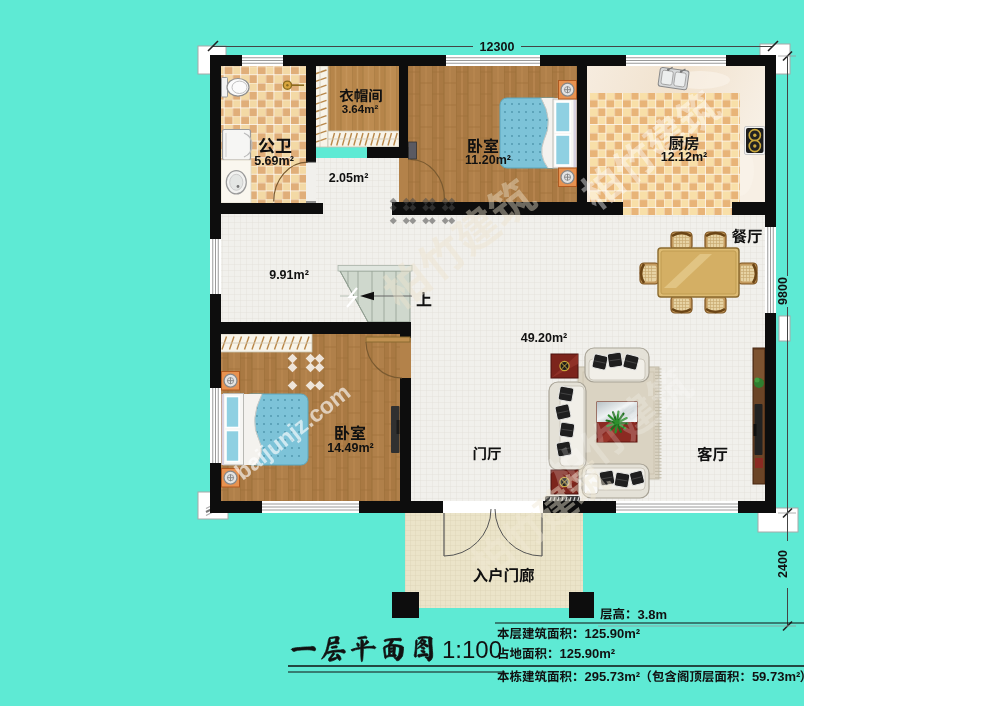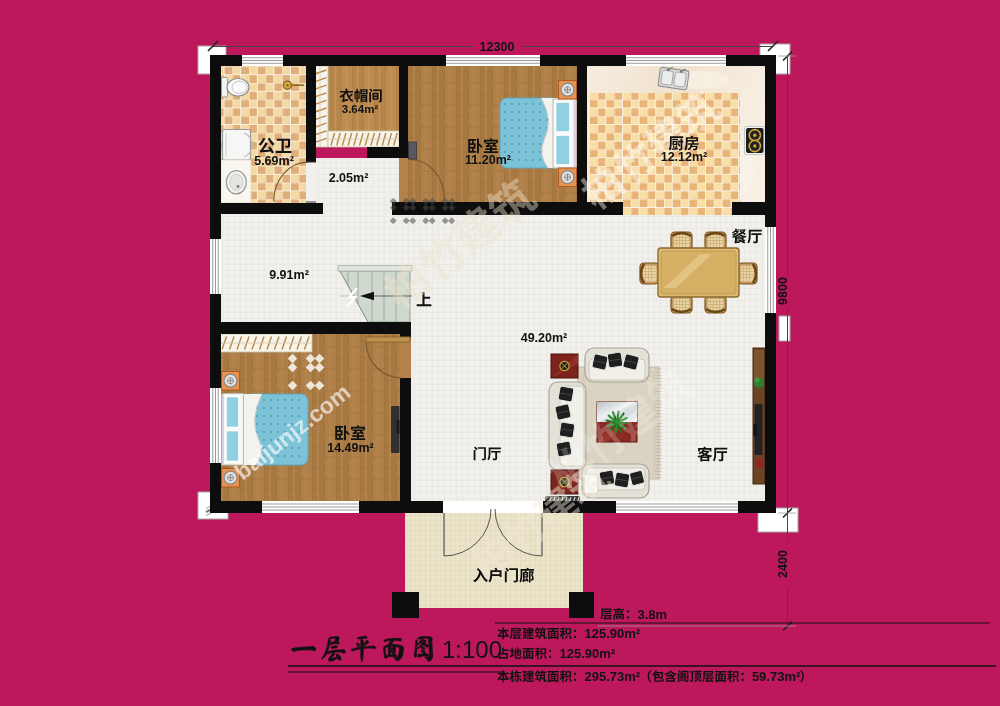--- a/index.html
+++ b/index.html
@@ -1,12 +1,12 @@
 <!DOCTYPE html>
-<html><head><meta charset="utf-8"><style>html,body{margin:0;padding:0;background:#fff;}.page{width:1000px;height:706px;position:relative;overflow:hidden;background:#be185d;}</style></head><body>
+<html><head><meta charset="utf-8"><style>html,body{margin:0;padding:0;background:#fff;}.page{width:804px;height:706px;position:relative;overflow:hidden;background:#5eead4;}</style></head><body>
 <div class="page"><svg width="1000" height="706" viewBox="0 0 1000 706">
       <defs>
 <pattern id="tile" width="6" height="6" patternUnits="userSpaceOnUse">
   <rect width="6" height="6" fill="#f1f0ec"></rect>
   <path d="M6 0H0V6" fill="none" stroke="#e1dfd8" stroke-width="0.8"></path>
 </pattern>
 <pattern id="chkB" width="16.6" height="16.6" patternUnits="userSpaceOnUse">
   <rect width="16.6" height="16.6" fill="#f3d9a5"></rect>
   <rect x="8.3" width="8.3" height="8.3" fill="#e0ae79"></rect>
   <rect y="8.3" width="8.3" height="8.3" fill="#e0ae79"></rect>

